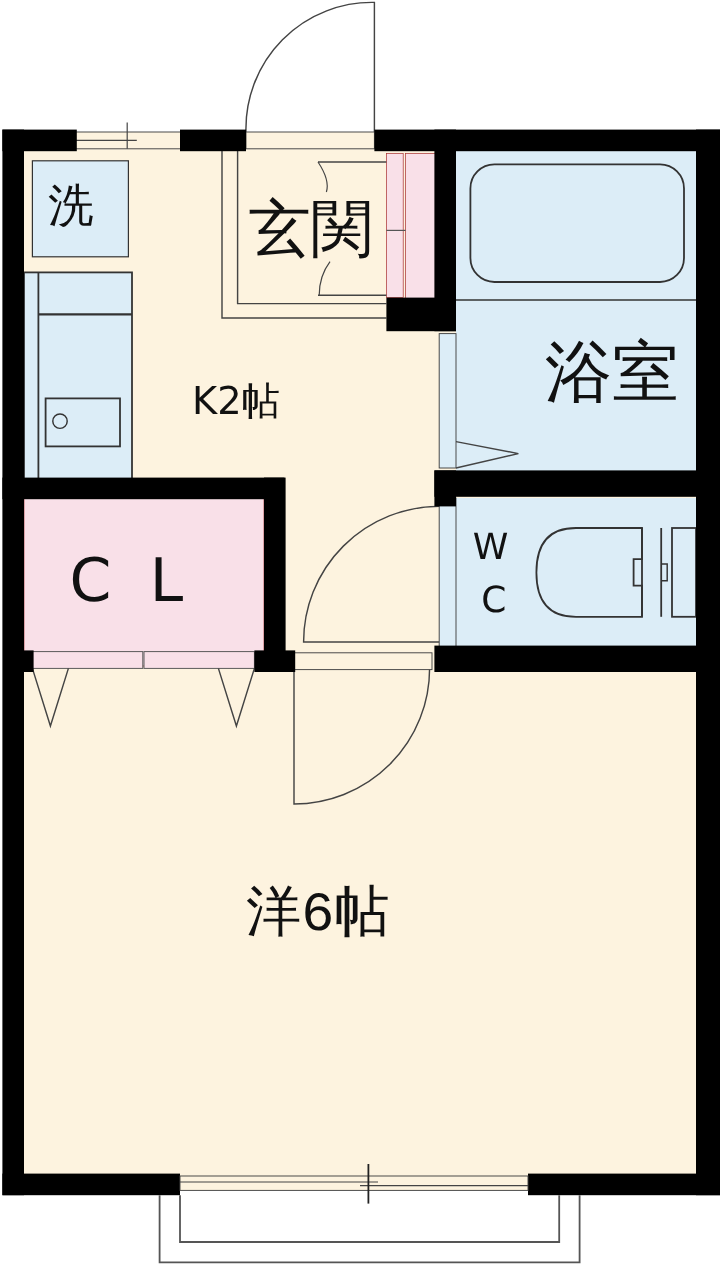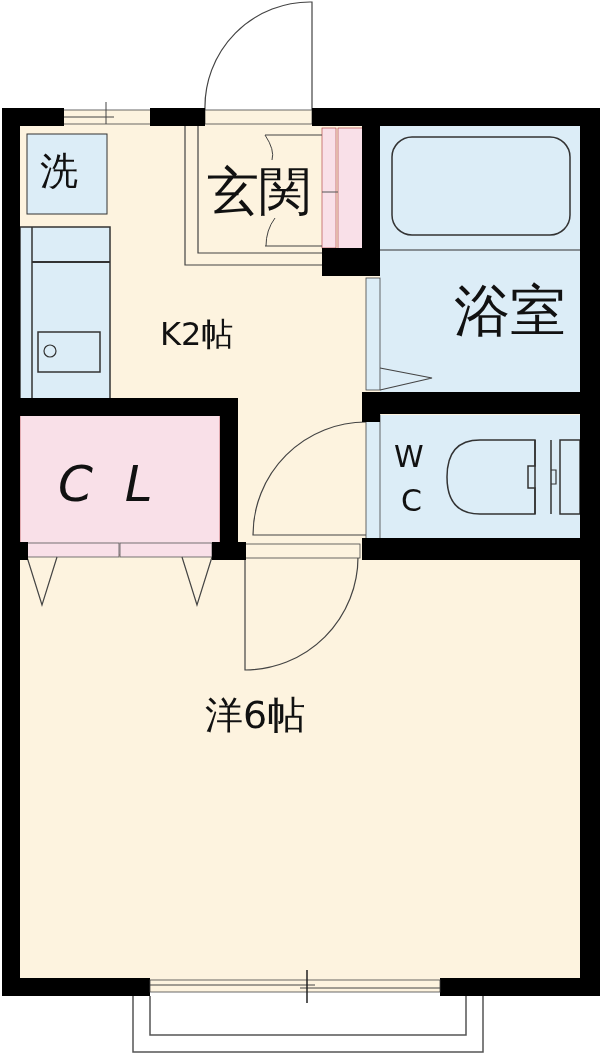--- a/index.html
+++ b/index.html
@@ -104,14 +104,14 @@
   <polyline points="133,996 133,1052 483,1052 483,996" fill="none" stroke="#555" stroke-width="1.5"></polyline>
   <polyline points="150,996 150,1035 466,1035 466,996" fill="none" stroke="#555" stroke-width="1.5"></polyline>
 </svg>
 
 <div class="lbl" style="left:40px; top:152px; font-size:38px;">洗</div>
 <div class="lbl" style="left:207px; top:165px; font-size:52px;">玄関</div>
 <div class="lbl" style="left:160px; top:318px; font-size:32px;">K2帖</div>
 <div class="lbl" style="left:408px; top:283px; font-size:56px;margin-left:46px;">浴室</div>
 <div class="lbl" style="left:394px; top:442px; font-size:30px;">W</div>
 <div class="lbl" style="left:401px; top:486px; font-size:30px;">C</div>
-<div class="lbl" style="left:58px; top:459px; font-size:50px; letter-spacing:8px;font-style:italic;">C L</div>
-<div class="lbl" style="left:205px; top:696px; font-size:38px;">洋6帖</div>
+<div class="lbl" style="left:58px; top:459px; font-size:50px; letter-spacing:8px;">C L</div>
+<div class="lbl" style="left:205px; top:740px; font-size:46px;font-family:Liberation Mono, monospace;">洋6帖</div>
 
 </body></html>

